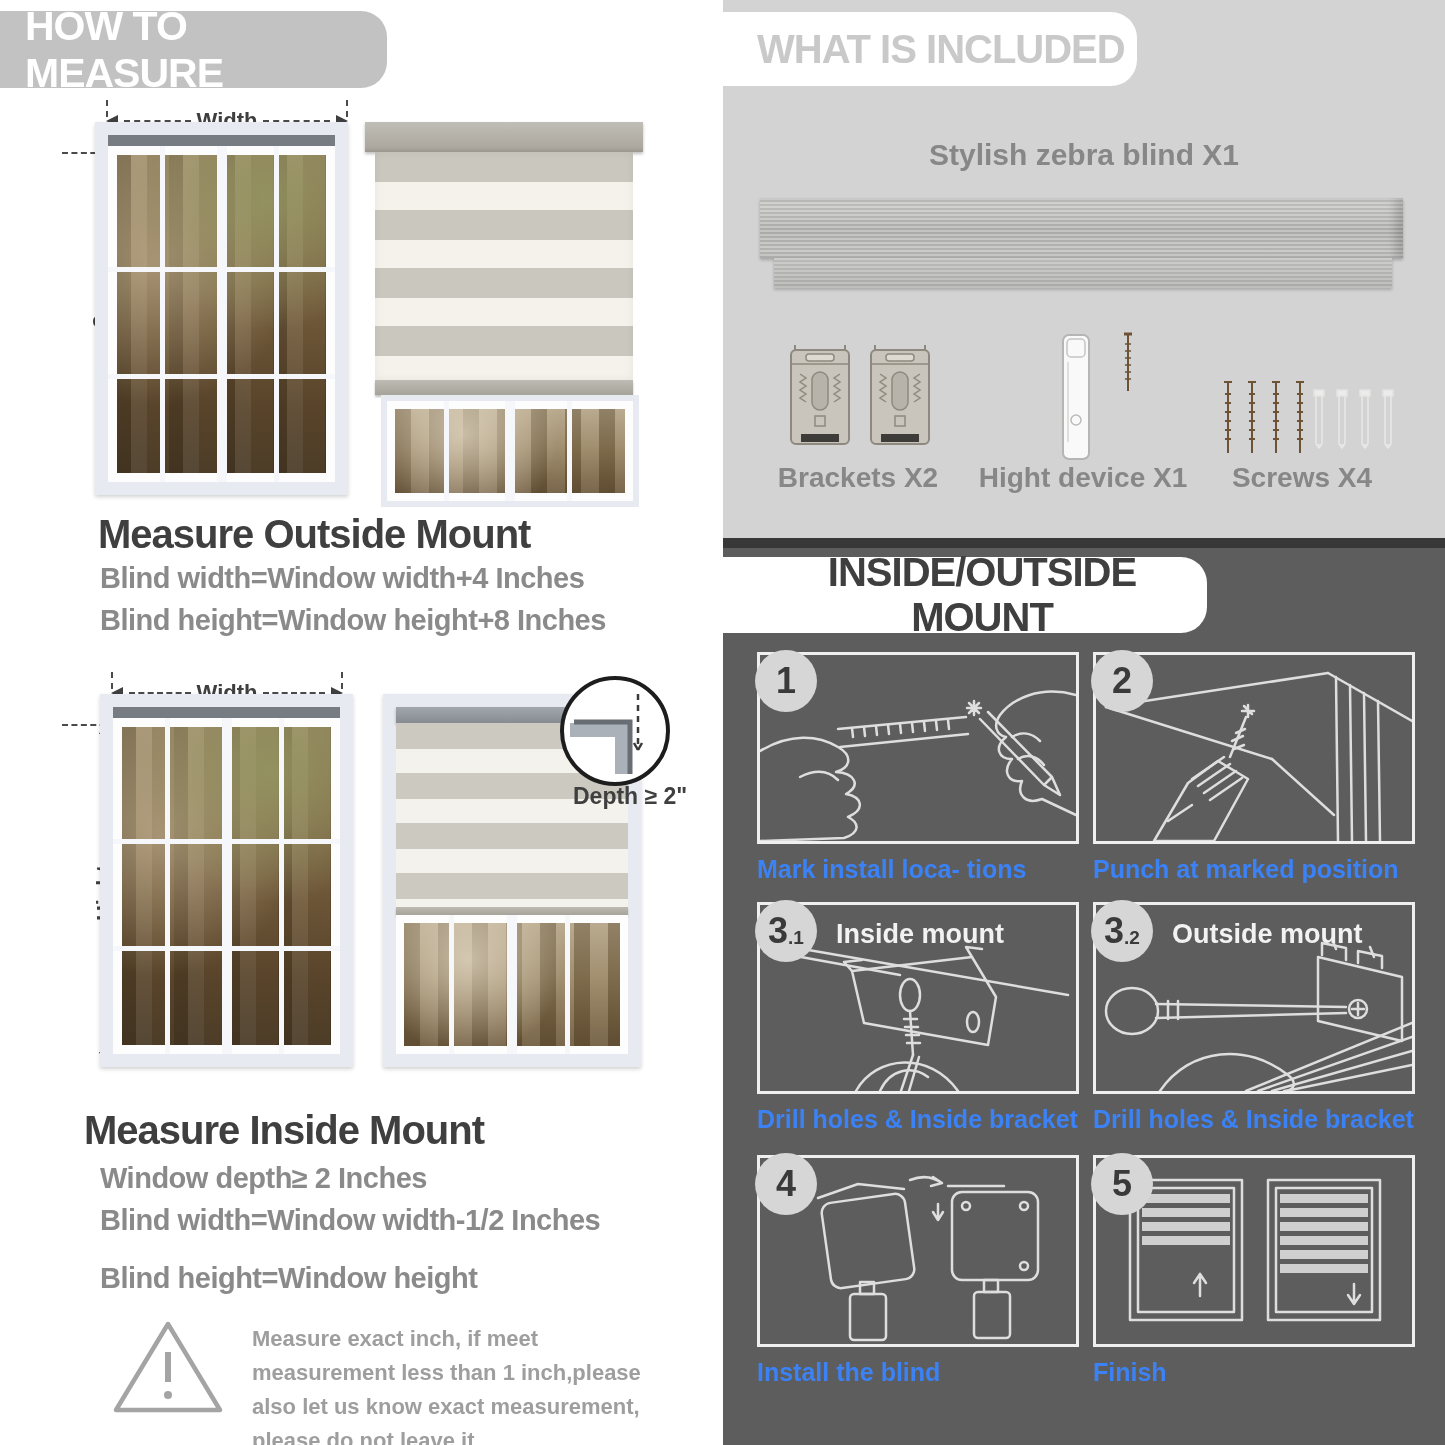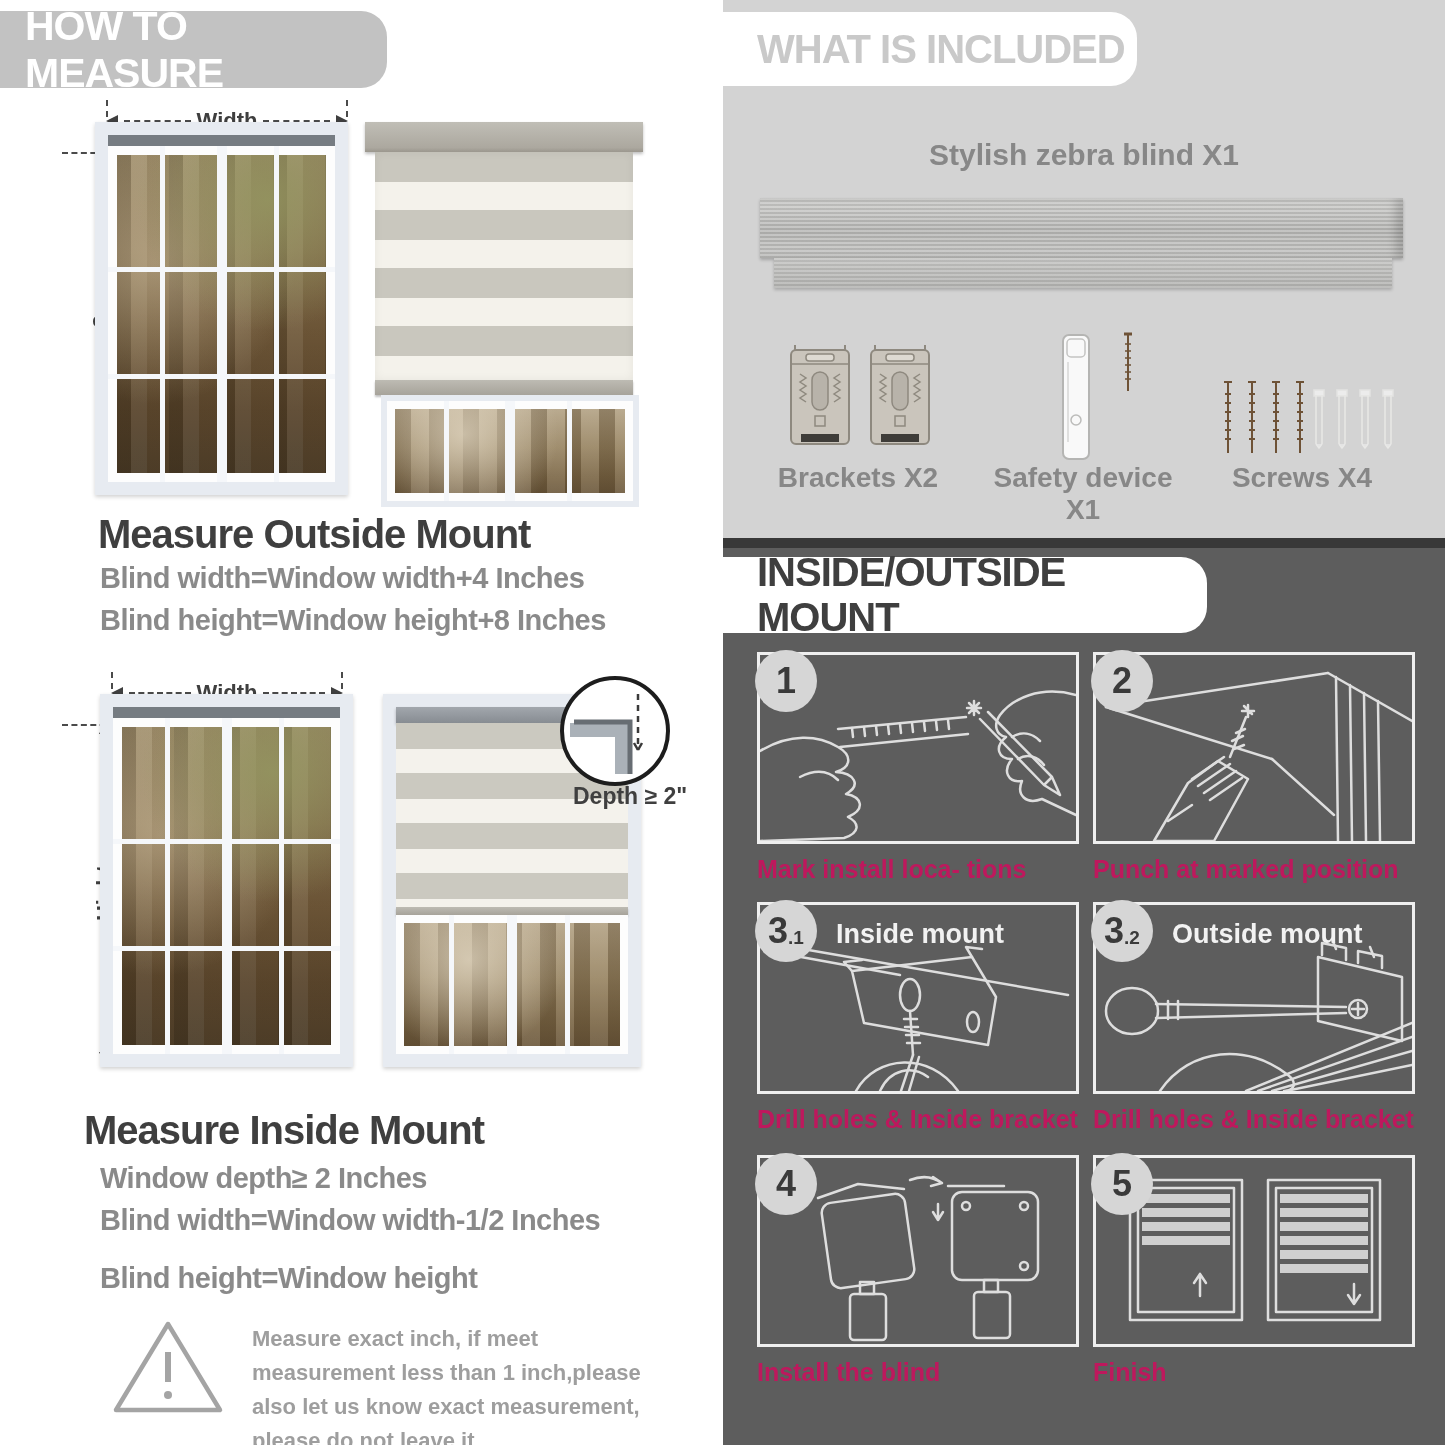--- a/index.html
+++ b/index.html
@@ -70,21 +70,21 @@
 
   
   .panel-light{left:723px;top:0;width:722px;height:538px;background:#d3d3d3;}
   .panel-divider{left:723px;top:538px;width:722px;height:10px;background:#383838;}
   .panel-dark{left:723px;top:548px;width:722px;height:897px;background:#5d5d5d;}
 
   .white-tab{background:#ffffff;border-radius:0 26px 26px 0;display:flex;align-items:center;z-index:4;}
   .included-tab{left:705px;top:12px;width:380px;height:74px;padding-left:52px;}
   .included-tab span{color:#c9c9c9;font-weight:bold;font-size:40px;letter-spacing:-1px;}
   .mount-tab{left:705px;top:557px;width:450px;height:76px;padding-left:52px;}
-  .mount-tab span{color:#3f3f3f;font-weight:bold;font-size:40px;letter-spacing:-1px;}
+  .mount-tab span{color:#3f3f3f;font-weight:bold;font-size:40px;letter-spacing:-1px;text-align:center;}
 
   .stylish-label{left:723px;top:138px;width:722px;text-align:center;
                  font-weight:bold;font-size:30px;color:#878787;}
   .headrail{left:760px;top:198px;width:643px;height:60px;
      background:repeating-linear-gradient(180deg,rgba(255,255,255,.22) 0 2px,rgba(0,0,0,.05) 2px 4px),
                 linear-gradient(180deg,#cbcbc9 0%,#b3b3b1 55%,#c1c1bf 100%);
      box-shadow:inset -8px 0 8px rgba(0,0,0,.15),0 2px 3px rgba(0,0,0,.22);}
   .headrail-lip{left:774px;top:258px;width:618px;height:30px;
      background:repeating-linear-gradient(180deg,rgba(255,255,255,.18) 0 2px,rgba(0,0,0,.04) 2px 4px),
                 linear-gradient(180deg,#c2c2c0,#b0b0ae);
@@ -93,21 +93,21 @@
 
   
   .step{width:340px;}
   .step-box{width:316px;height:186px;border:3px solid #efefef;position:relative;background:#5d5d5d;}
   .badge{position:absolute;top:-5px;left:-5px;width:62px;height:62px;border-radius:50%;
          background:#d6d6d6;color:#3a3a3a;display:flex;align-items:center;justify-content:center;
          font-weight:bold;z-index:2;}
   .badge .n{font-size:36px;}
   .badge .sub{font-size:19px;margin-top:14px;}
   .step-title{position:absolute;left:76px;top:14px;color:#f2f2f2;font-weight:bold;font-size:27px;z-index:2;white-space:nowrap;}
-  .step-caption{margin-top:11px;color:#be185d;font-weight:bold;font-size:25px;white-space:nowrap;}
+  .step-caption{margin-top:11px;color:#3b82f6;font-weight:bold;font-size:25px;white-space:nowrap;}
   .sketch{position:absolute;left:0;top:0;}
   .sketch path,.sketch rect,.sketch circle,.sketch ellipse,.sketch line
     {stroke:#dedede;stroke-width:2.5;fill:none;stroke-linecap:round;stroke-linejoin:round;}
   .sketch .fillband{fill:#cfcfcf;stroke:none;}
 </style>
 </head>
 <body>
 
 <div class="abs howto-header">
   <span>HOW TO MEASURE</span>
@@ -303,21 +303,21 @@
     <rect x="2" y="2" width="10" height="6" fill="rgba(255,255,255,.7)" stroke="#e8e8e6" stroke-width="1.5"></rect>
     <path d="M4,8 v48 M10,8 v48 M4,56 l3,4 l3,-4" stroke="#eeeeec" stroke-width="1.5" fill="rgba(255,255,255,.45)"></path>
   </svg>
   <svg width="14" height="62" viewBox="0 0 14 62">
     <rect x="2" y="2" width="10" height="6" fill="rgba(255,255,255,.7)" stroke="#e8e8e6" stroke-width="1.5"></rect>
     <path d="M4,8 v48 M10,8 v48 M4,56 l3,4 l3,-4" stroke="#eeeeec" stroke-width="1.5" fill="rgba(255,255,255,.45)"></path>
   </svg>
 </div>
 
 <div class="abs hw-label" style="left:758px;top:462px;width:200px;">Brackets X2</div>
-<div class="abs hw-label" style="left:978px;top:462px;width:210px;">Safety device X1</div>
+<div class="abs hw-label" style="left:978px;top:462px;width:210px;">Hight device X1</div>
 <div class="abs hw-label" style="left:1212px;top:462px;width:180px;">Screws X4</div>
 
 <div class="abs white-tab mount-tab">
   <span>INSIDE/OUTSIDE MOUNT</span>
 </div>
 
 <div class="abs step" style="left:757px;top:652px;">
   <div class="step-box">
     <div class="badge">
       <span class="n">1</span>

